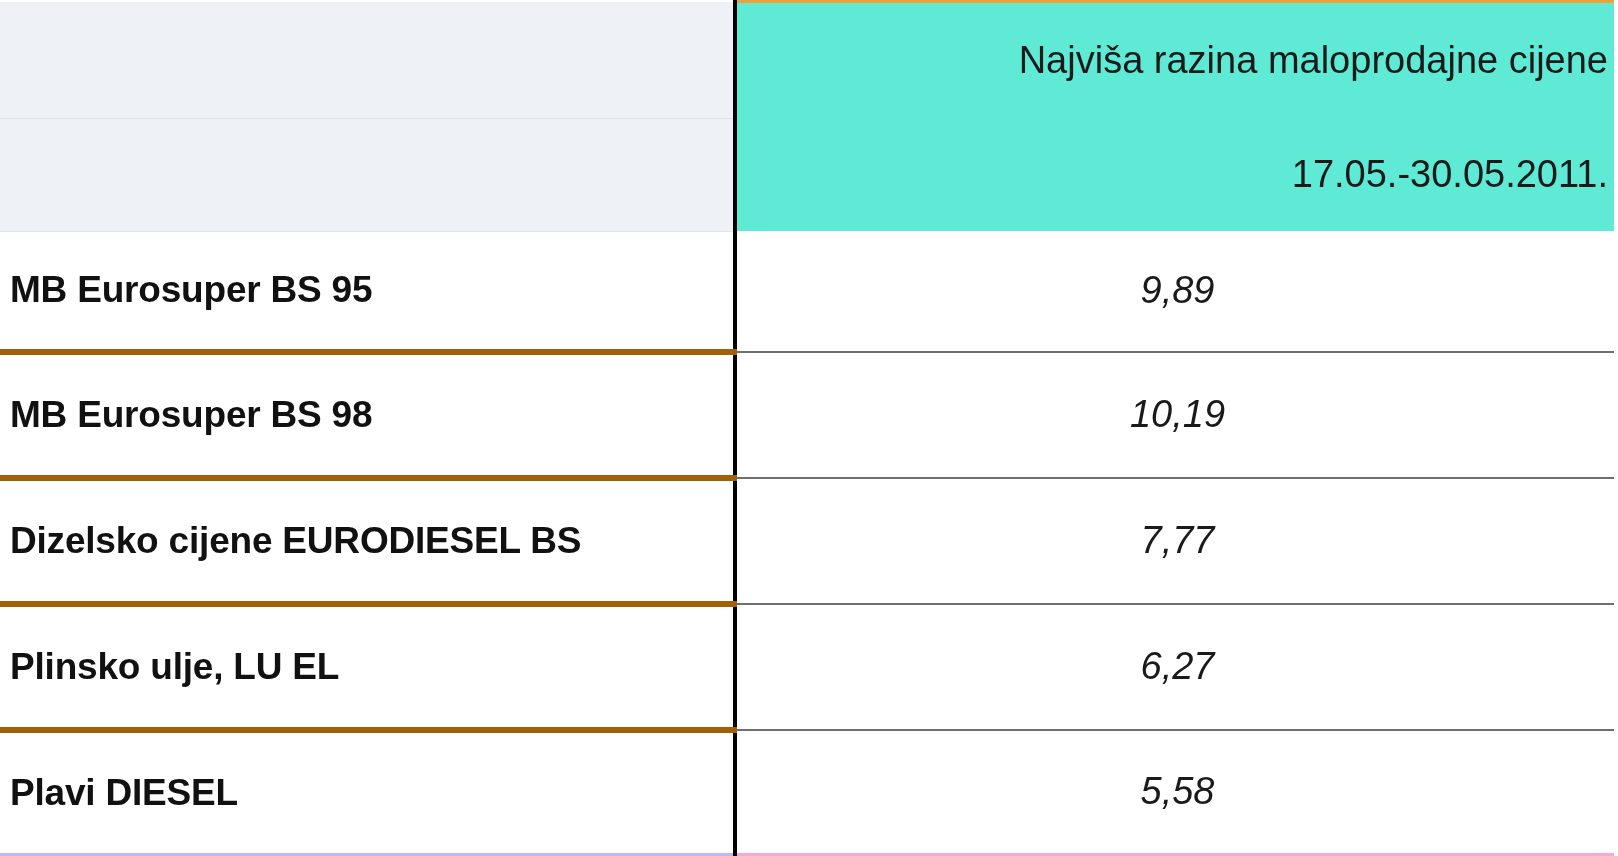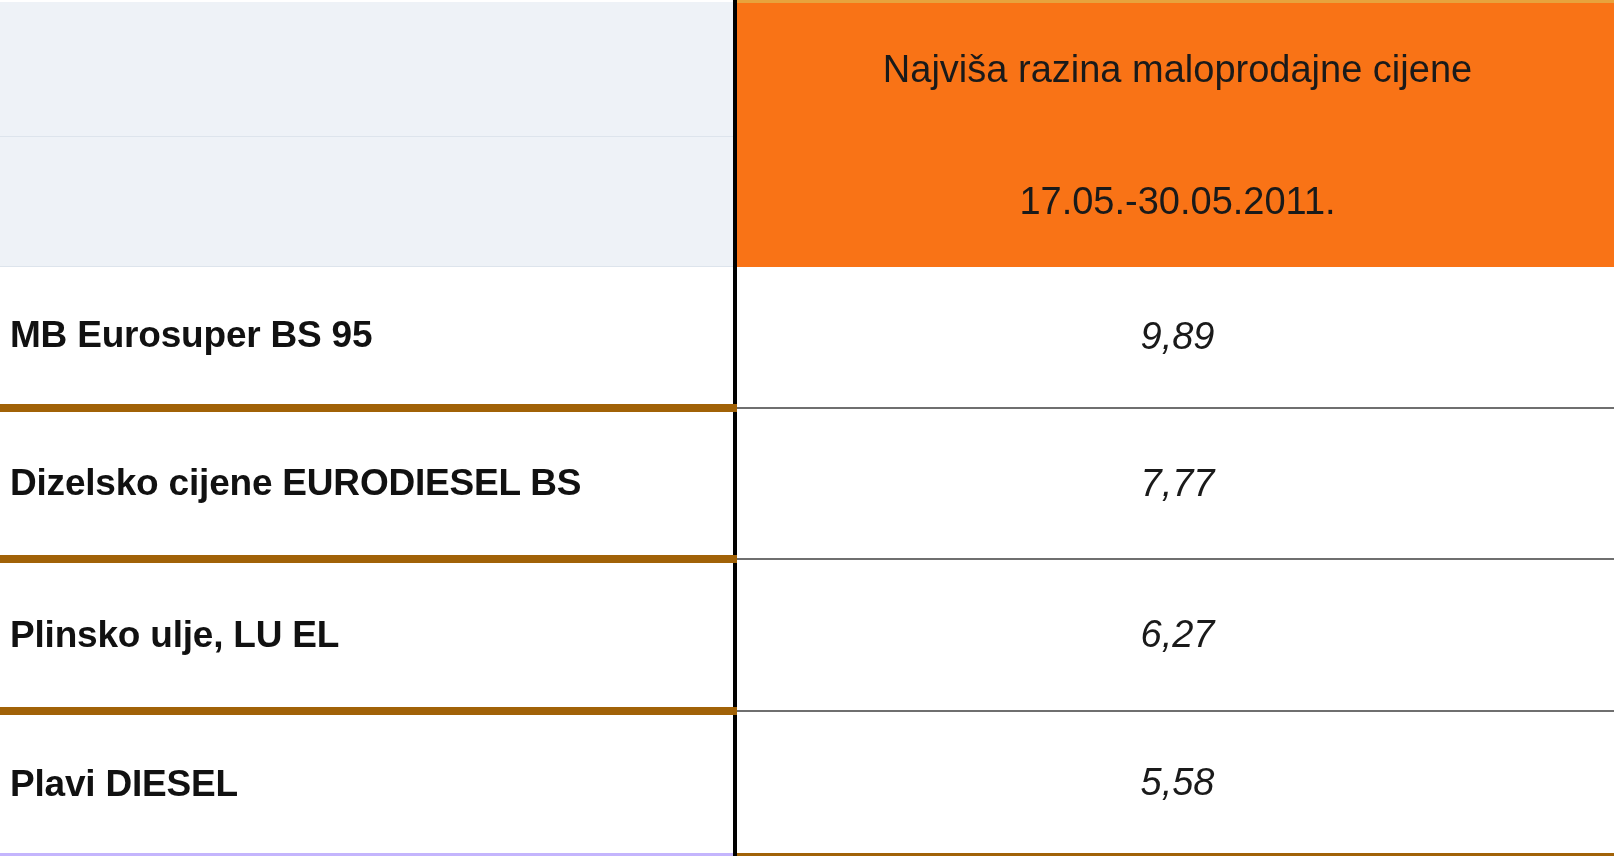--- a/index.html
+++ b/index.html
@@ -37,22 +37,22 @@
     background: #eef2f7;
     border-bottom: 1px solid #dde4ec;
     border-right: 4px solid #000000;
     padding: 0;
   }
   .hdr-label-cell.last {
     border-bottom: 4px solid #000000;
   }
 
   .hdr-value-cell {
-    background: #f97316;
-    text-align: center;
+    background: #5eead4;
+    text-align: right;
     vertical-align: middle;
     font-size: 38px;
     font-weight: 400;
     color: #1a1a1a;
     padding: 0 10px;
     border-left: 4px solid #4d7c0f;
   }
   .hdr-value-cell.first {
     border-top: 3px solid #e8a33d;
   }
@@ -63,41 +63,41 @@
     font-size: 31px;
   }
 
   
   td.label {
     font-size: 37px;
     font-weight: 700;
     color: #111111;
     padding: 0 6px 0 10px;
     white-space: nowrap;
-    border-bottom: 8px solid #a16207;
+    border-bottom: 6px solid #a16207;
     border-right: 4px solid #000000;
     vertical-align: middle;
     letter-spacing: -0.2px;
   }
   tr.row-last td.label {
     border-bottom: 3px solid #c4b5fd;
   }
 
   td.value {
     font-size: 38px;
     font-weight: 400;
     color: #1a1a1a;
     text-align: center;
     vertical-align: middle;
     border-bottom: 2px solid #6f6f6f;
     border-left: 4px solid #000000;
     font-style: italic;
   }
   tr.row-last td.value {
-    border-bottom: 3px solid #a16207;
+    border-bottom: 3px solid #f9a8d4;
   }
 
   
   td.value.selected {
     position: relative;
     border: 2px solid #7f7f7f;
     border-left: 4px solid #000000;
   }
   td.value.selected::after {
     content: "";
@@ -141,20 +141,24 @@
       <tr>
         <td class="hdr-label-cell"></td>
         <td class="hdr-value-cell">17.05.-30.05.2011.</td>
       </tr>
 
       <tr>
         <td class="label">MB Eurosuper  BS 95</td>
         <td class="value">9,89</td>
       </tr>
       <tr>
+        <td class="label">MB Eurosuper BS 98</td>
+        <td class="value">10,19</td>
+      </tr>
+      <tr>
         <td class="label">Dizelsko cijene  EURODIESEL BS</td>
         <td class="value below-selected">7,77</td>
       </tr>
       <tr>
         <td class="label">Plinsko ulje, LU  EL</td>
         <td class="value">6,27</td>
       </tr>
       <tr class="row-last">
         <td class="label">Plavi DIESEL</td>
         <td class="value">5,58</td>

